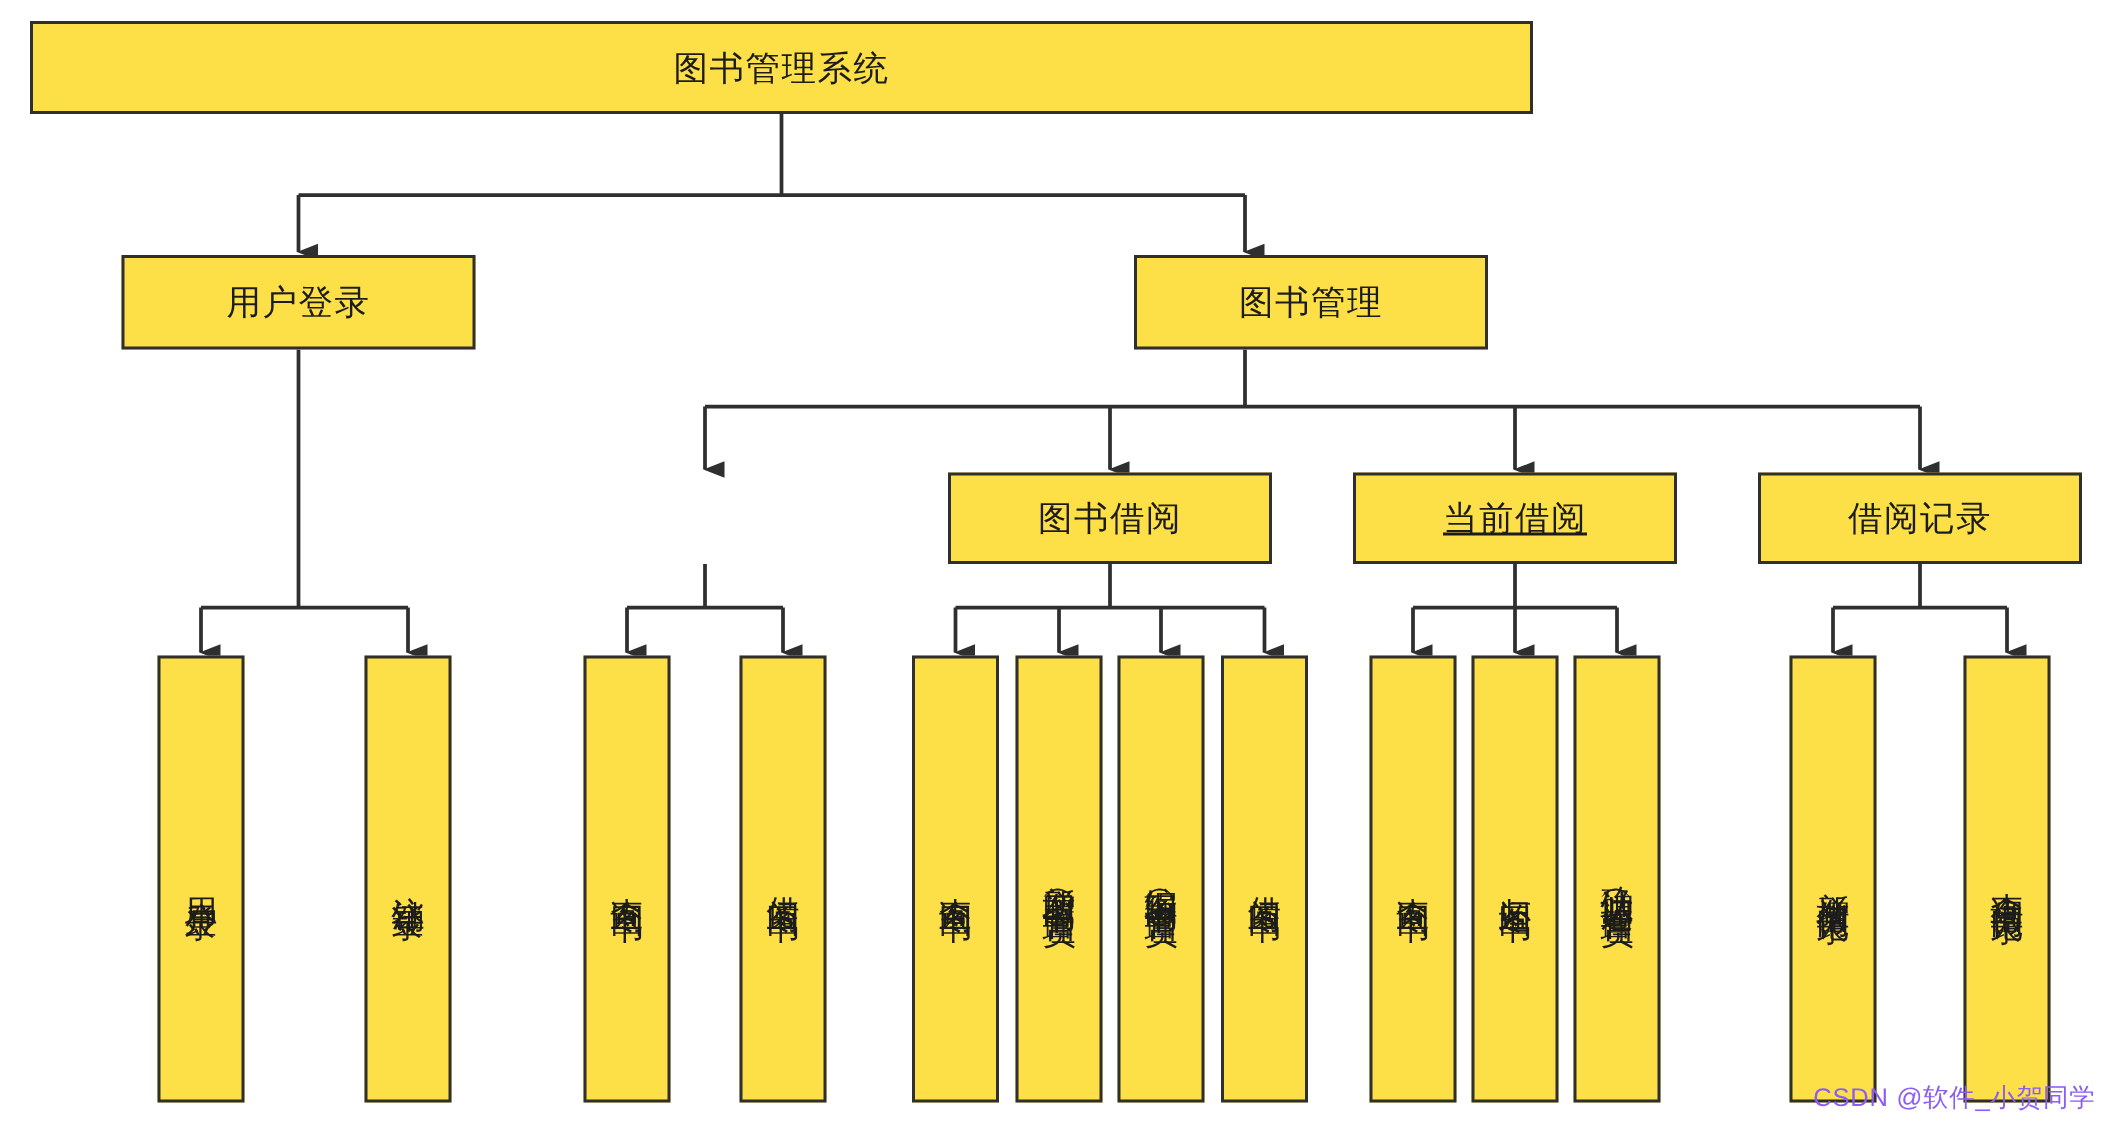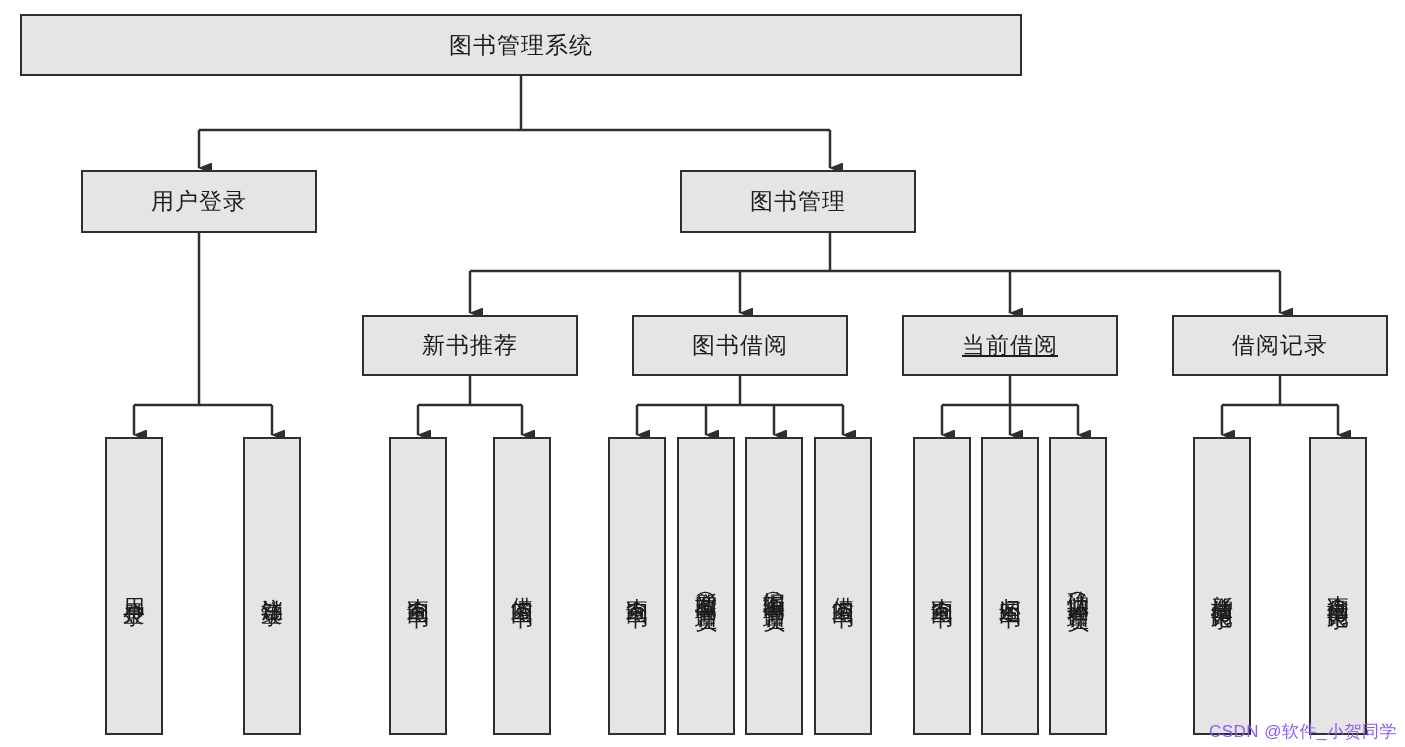--- a/index.html
+++ b/index.html
@@ -14,21 +14,21 @@
     position: relative;
     width: 1405px;
     height: 747px;
     background: #ffffff;
     overflow: hidden;
   }
   .node {
     position: absolute;
     box-sizing: border-box;
     border: 2px solid #2f2f2f;
-    background: #e5e5e5;
+    background: #fde047;
     display: flex;
     align-items: center;
     justify-content: center;
     color: #1c1c1c;
   }
   .node.h {
     font-size: 23px;
     letter-spacing: 1px;
   }
   .node.v {
@@ -119,27 +119,24 @@
     </g>
   </svg>
 
   <div class="node h" style="left:20px; top:14px; width:1002px; height:62px;">
     <span>图书管理系统</span>
   </div>
 
   <div class="node h" style="left:81px; top:170px; width:236px; height:63px;">
     <span>用户登录</span>
   </div>
-  <div class="node h" style="left:680px; top:170px; width:236px; height:63px;">
+  <div class="node h" style="left:756px; top:170px; width:236px; height:63px;">
     <span>图书管理</span>
   </div>
 
-  <div class="node h" style="left:362px; top:315px; width:216px; height:61px;">
-    <span>新书推荐</span>
-  </div>
   <div class="node h" style="left:632px; top:315px; width:216px; height:61px;text-align:center;">
     <span>图书借阅</span>
   </div>
   <div class="node h" style="left:902px; top:315px; width:216px; height:61px;text-decoration:underline;">
     <span>当前借阅</span>
   </div>
   <div class="node h" style="left:1172px; top:315px; width:216px; height:61px;">
     <span>借阅记录</span>
   </div>
 

